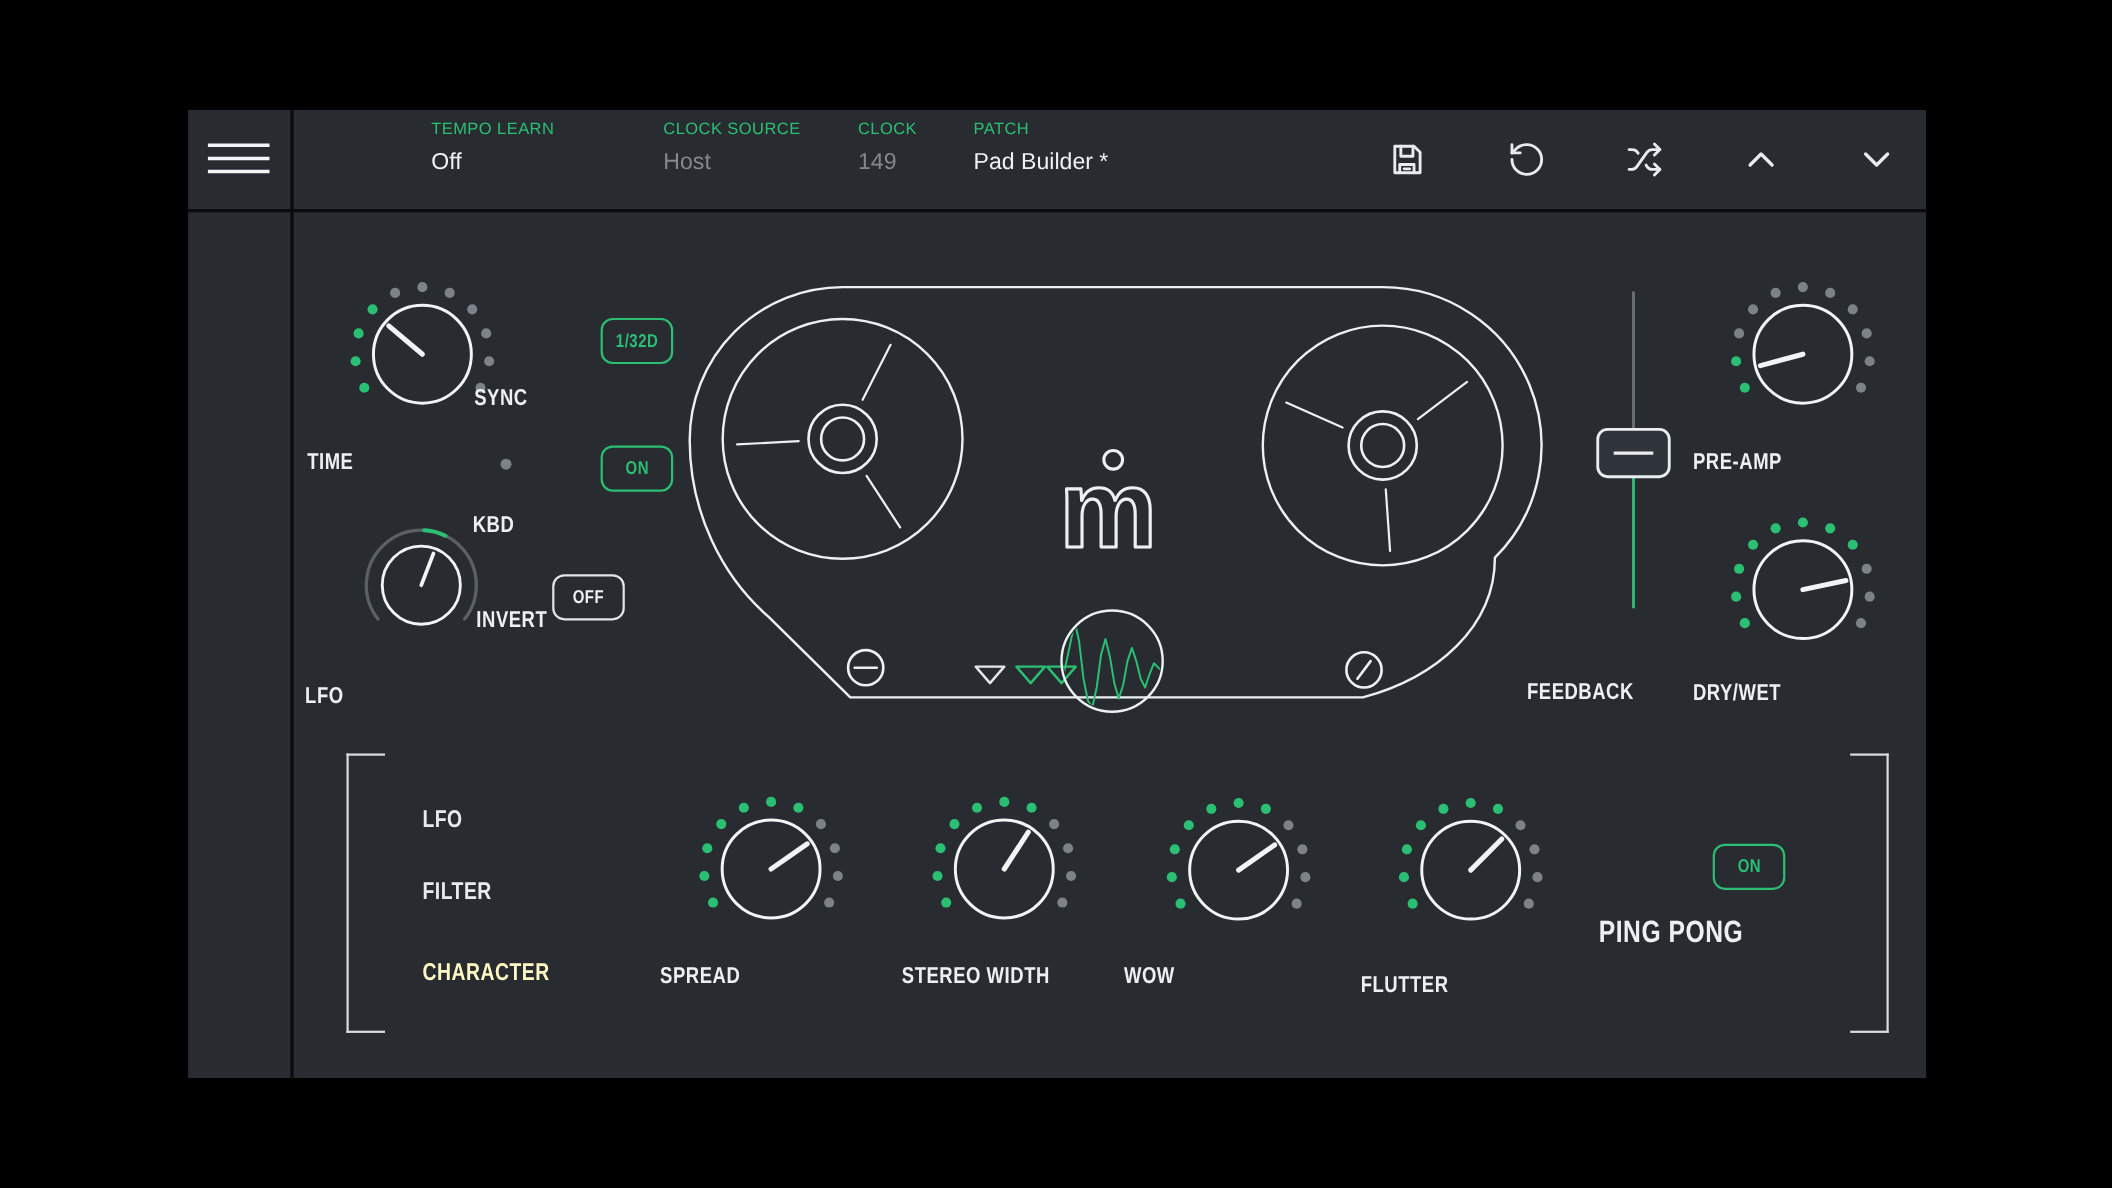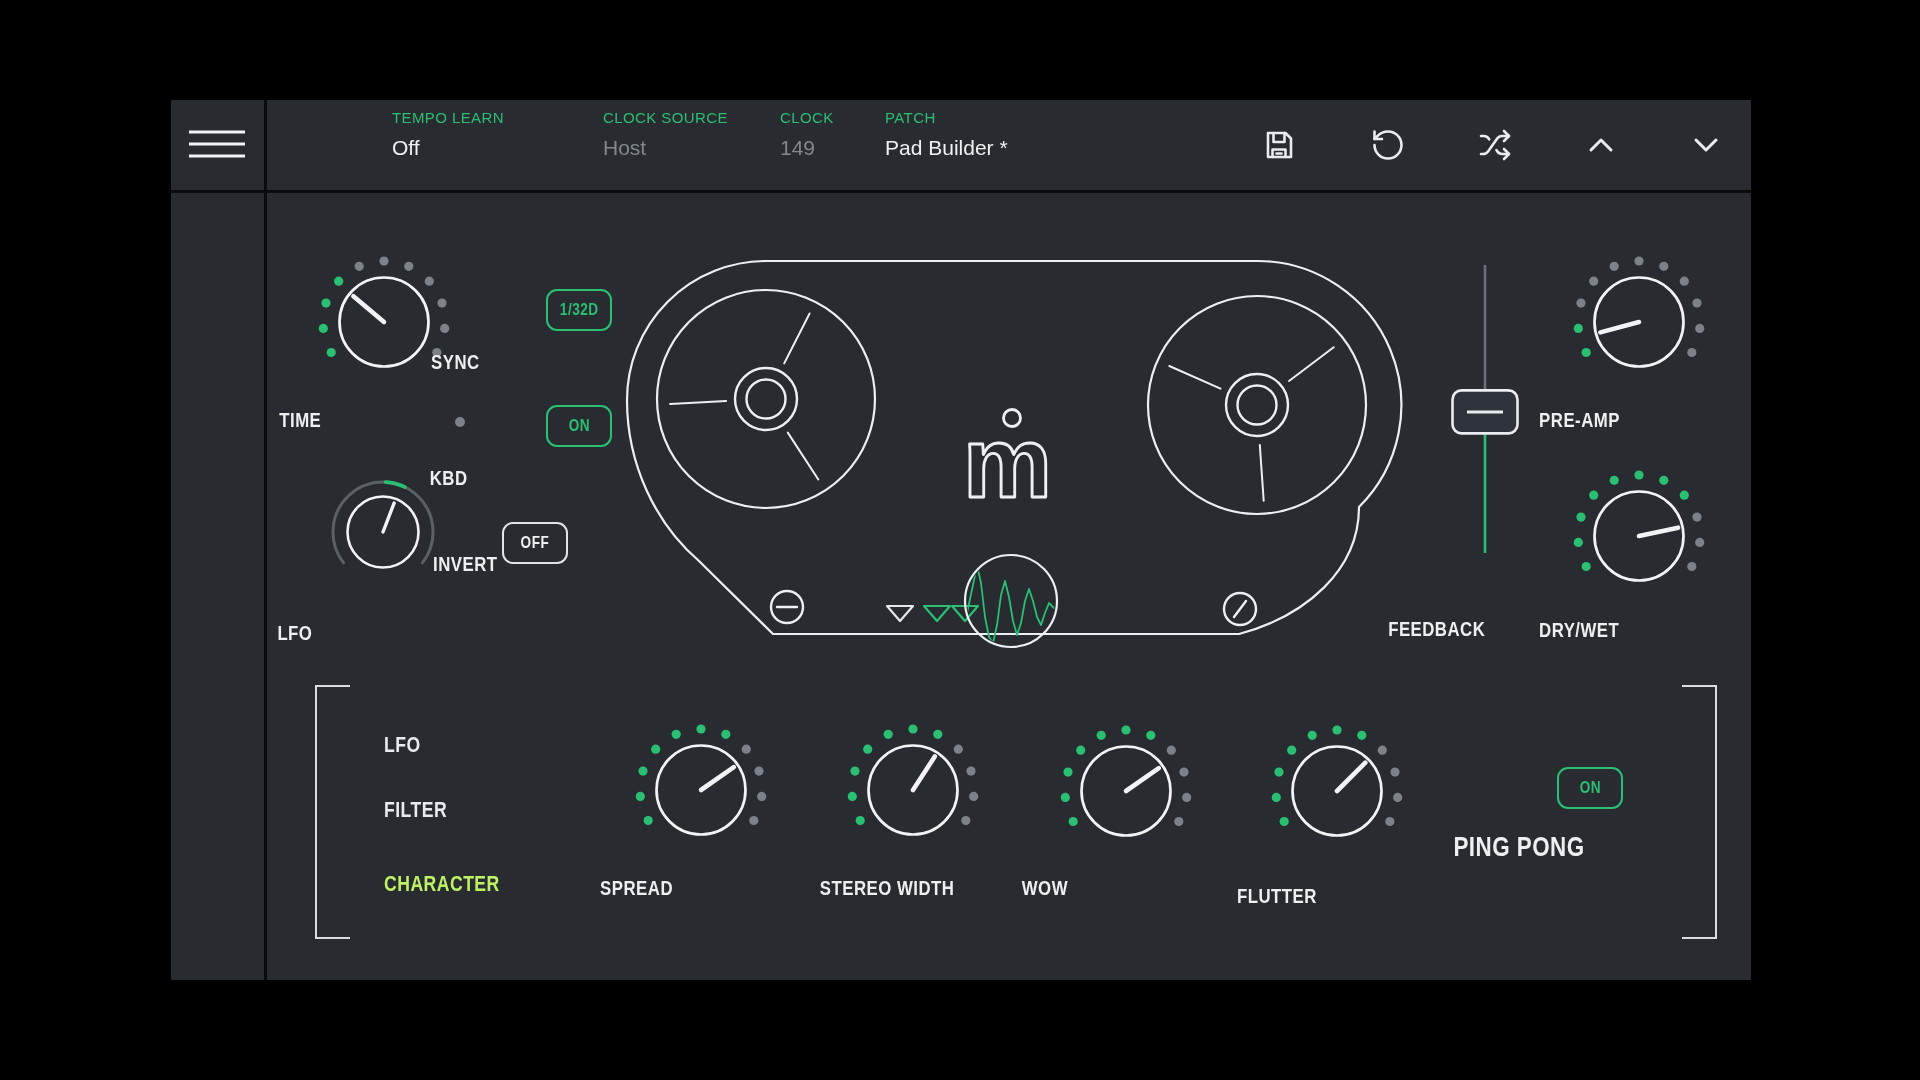--- a/index.html
+++ b/index.html
@@ -18,21 +18,21 @@
   .icon-btn{position:absolute;top:22px;width:46px;height:46px;display:flex;align-items:center;justify-content:center;cursor:pointer;}
   .icon-btn svg{stroke:#e9ecee;fill:none;stroke-width:2.6;stroke-linecap:round;stroke-linejoin:round;}
   .knob{position:absolute;width:146px;height:146px;cursor:pointer;}
   .knob-sm{position:absolute;width:116px;height:116px;cursor:pointer;}
   .ctl-label{position:absolute;width:220px;text-align:left;font-weight:700;font-size:21px;color:#edeff1;}
   .ctl-label.small{font-size:28px;}
   .pill{position:absolute;width:66px;height:42px;border-radius:11px;border:2.2px solid #e2e5e8;display:flex;align-items:center;justify-content:center;font-weight:700;font-size:17px;color:#eef0f1;background:transparent;cursor:pointer;box-sizing:border-box;}
   .pill.on{border-color:#2bbf73;color:#2bbf73;margin-left:44px;}
   .tab{position:absolute;left:213px;font-weight:700;font-size:22px;color:#e8eaed;cursor:pointer;}
   .tab .cond{transform-origin:left center;}
-  .tab.active{color:#bef264;text-align:center;}
+  .tab.active{color:#fef9c3;text-align:center;}
   .bracket{position:absolute;top:585px;width:33px;height:250px;}
   .bracket.left{left:144px;border-left:2px solid #d9dde0;border-top:2px solid #d9dde0;border-bottom:2px solid #d9dde0;}
   .bracket.right{left:1511px;border-right:2px solid #d9dde0;border-top:2px solid #d9dde0;border-bottom:2px solid #d9dde0;}
   .mod-dot{position:absolute;left:284px;top:317px;width:10px;height:10px;border-radius:50%;background:#7d8288;}
   .slider{position:absolute;left:1274px;top:163px;width:80px;height:300px;cursor:pointer;}
 </style>
 </head>
 <body>
 
 <div class="window">

